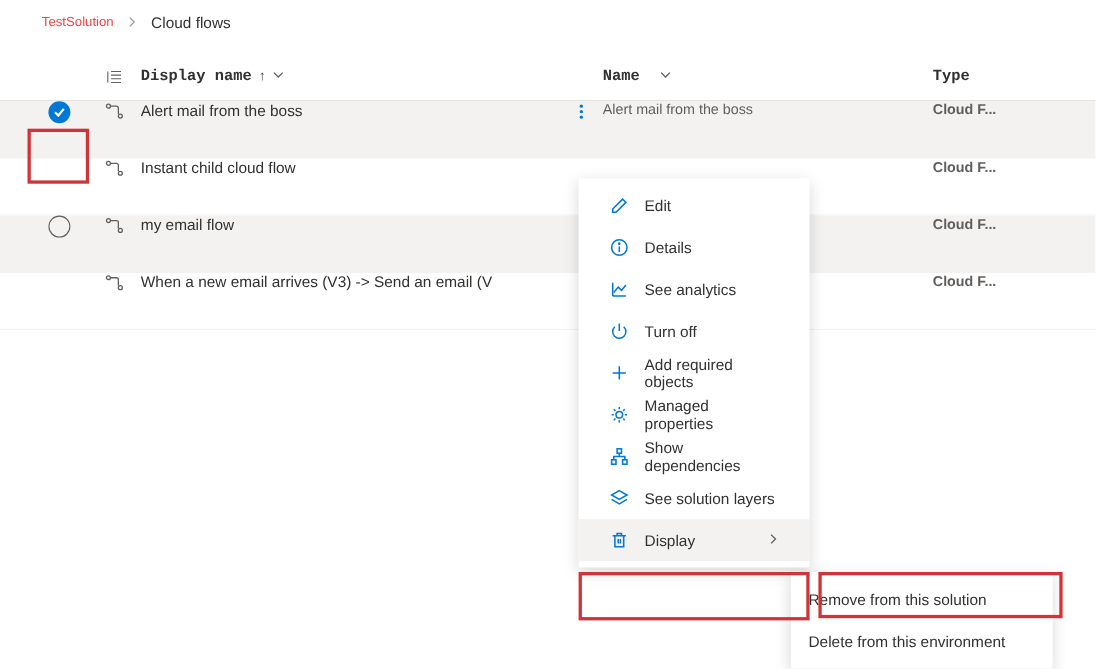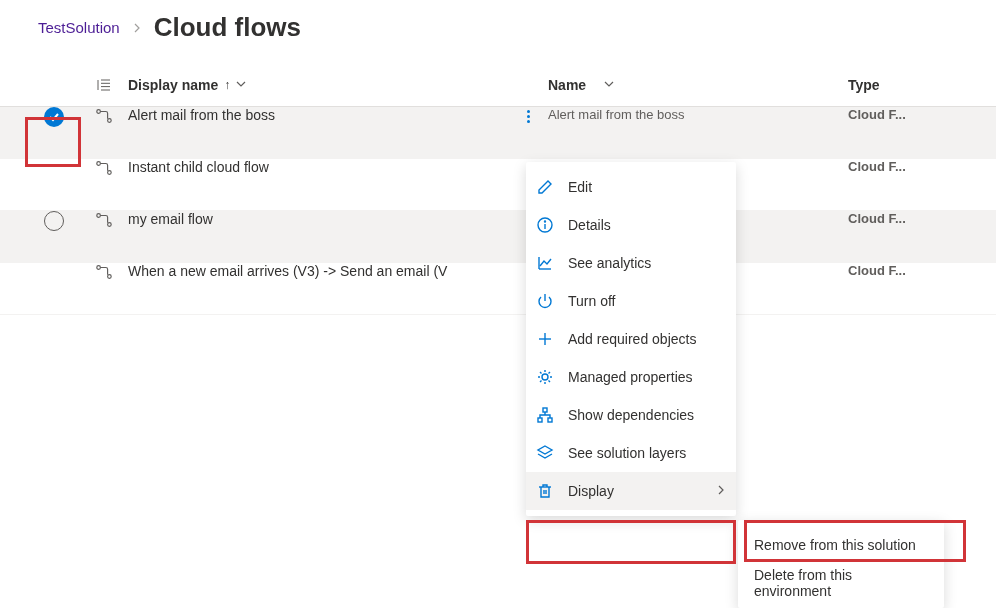--- a/index.html
+++ b/index.html
@@ -12,30 +12,31 @@
       height: 608px;
       overflow: hidden;
       position: relative;
     }
     .breadcrumb {
       display: flex;
       align-items: center;
       gap: 12px;
       padding: 12px 38px 20px 38px;
     }
-    .breadcrumb-item { font-size: 15px; color: #4c1d95; }
+    .breadcrumb-item { font-size: 12px; color: #ef4444; }
     .breadcrumb-sep { color: #a19f9d; font-size: 14px; }
-    .breadcrumb-current { font-size: 26px; font-weight: 700; color: #323130; }
+    .breadcrumb-current { font-size: 14px; font-weight: 400; color: #323130; }
 
     .table-header {
       display: flex;
       align-items: center;
       height: 44px;
       border-bottom: 1px solid #e1dfdd;
       padding-left: 28px;
+      font-family: Liberation Mono, monospace;
     }
     .col-check { width: 52px; display:flex; align-items:center; justify-content:center; }
     .col-icon { width: 48px; display:flex; align-items:center; justify-content:center; color:#605e5c; }
     .col-disp { flex: 0 0 380px; display:flex; align-items:center; gap:6px; font-weight:600; }
     .col-kebab { width: 40px; display:flex; align-items:center; justify-content:center; }
     .col-name { flex: 0 0 300px; display:flex; align-items:center; gap:18px; font-weight:600; }
     .col-type { flex: 1; font-weight:600; }
 
     .header-icon { color:#605e5c; }
     .sort-arrow { font-size: 12px; color:#323130; }
@@ -82,37 +83,37 @@
       width: 210px;
       background: #fff;
       box-shadow: 0 4px 14px rgba(0,0,0,.15);
       border-radius: 2px;
       padding: 6px 0;
     }
     .menu-item {
       display:flex;
       align-items:center;
       height: 38px;
-      padding: 0 10px;
+      padding: 0 28px;
       gap: 14px;
       color:#323130;
       cursor:pointer;
       position:relative;
     }
     .menu-item.hovered { background:#f3f2f1; }
     .menu-icon { width:18px; height:18px; display:flex; align-items:center; justify-content:center; color:#0078d4; }
     .menu-icon svg { width:18px; height:18px; }
     .menu-label { flex:1; font-size:14px; }
     .submenu-arrow { color:#605e5c; font-size:12px; }
 
     .submenu {
       position:absolute;
       top: 520px;
-      left: 738px;
-      width: 206px;
+      left: 719px;
+      width: 238px;
       background:#fff;
       box-shadow: 0 4px 14px rgba(0,0,0,.15);
       border-radius:2px;
       padding:6px 0;
     }
     .submenu .menu-item { height:38px; padding:0 16px; }
 
     .kebab {
       width:18px; height:18px; display:flex; flex-direction:column; align-items:center; justify-content:center; gap:2px;
     }

